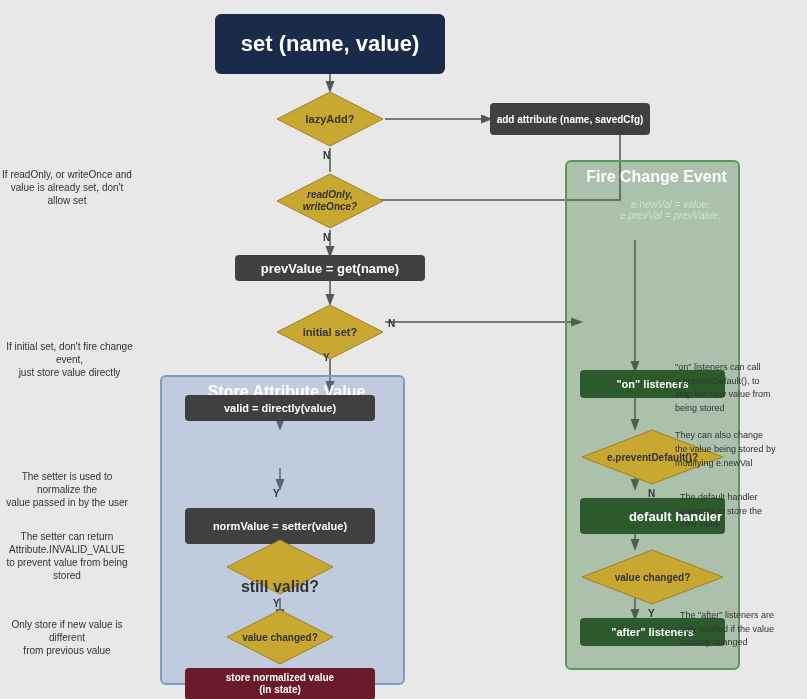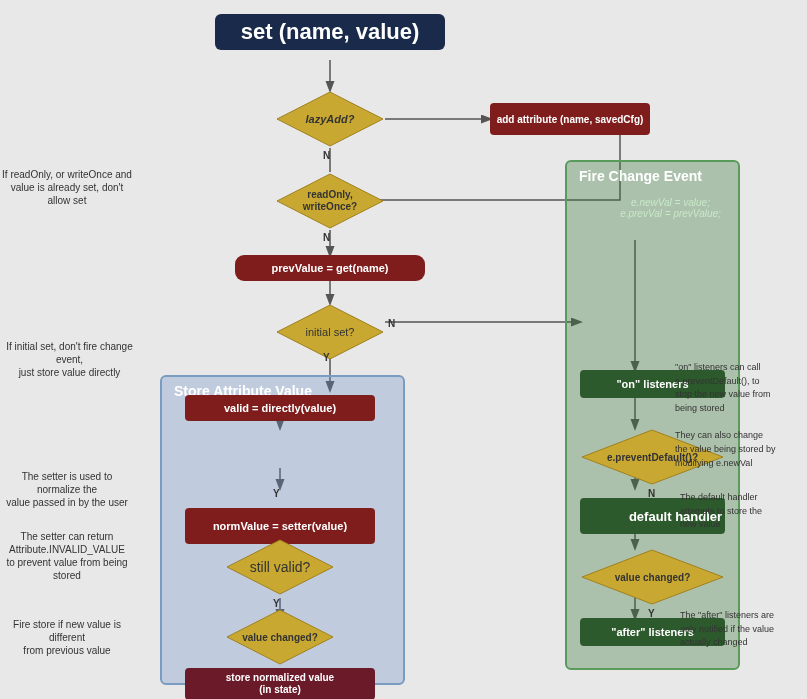--- a/index.html
+++ b/index.html
@@ -54,21 +54,21 @@
       align-items: center;
       justify-content: center;
       font-size: 11px;
       font-weight: bold;
       color: #333;
       text-align: center;
     }
 
     
     .rect-dark {
-      background: #7f1d1d;
+      background: #404040;
       color: white;
       font-size: 11px;
       font-weight: bold;
       border-radius: 4px;
     }
     .rect-green-dark {
       background: #2d5a2d;
       color: white;
       font-size: 11px;
       font-weight: bold;
@@ -89,24 +89,24 @@
       border-radius: 6px;
     }
     .panel-green {
       background: rgba(60, 120, 60, 0.35);
       border: 2px solid #5a9a5a;
       border-radius: 6px;
     }
 
     
     .panel-title {
-      font-size: 14px;
-      font-weight: bold;
-      color: white;
-      text-align: left;
+      font-size: 16px;
+      font-weight: bold;
+      color: white;
+      text-align: center;
       padding: 6px 4px 2px 12px;
     }
     .panel-subtitle {
       font-size: 10px;
       color: #d0e8d0;
       text-align: center;
       padding: 0 4px 4px 4px;
       font-style: italic;
       margin-left: 36px;
     }
@@ -182,65 +182,65 @@
 
     <polyline points="595,119 620,119 620,200 330,200" fill="none" stroke="#555" stroke-width="1.5" marker-end="url(#arrow)"></polyline>
 
     <defs>
       <marker id="arrow" markerWidth="8" markerHeight="8" refX="6" refY="3" orient="auto">
         <path d="M0,0 L0,6 L8,3 z" fill="#555"></path>
       </marker>
     </defs>
   </svg>
 
-  <div class="shape title-box" style="left:215px; top:14px; width:230px; height:36px;">
+  <div class="shape title-box" style="left:215px; top:14px; width:230px; height:60px;">
     <span>set (name, value)</span>
   </div>
 
   <div class="diamond-wrap" style="left:275px; top:90px; width:110px; height:58px;">
     <svg width="110" height="58" viewBox="0 0 110 58">
       <polygon points="55,2 108,29 55,56 2,29" fill="#c8a830" stroke="#a08020" stroke-width="1"></polygon>
     </svg>
-    <div class="diamond-label" style="position:absolute;top:0;left:0;right:0;bottom:0;display:flex;align-items:center;justify-content:center;font-size:11px;font-weight:bold;color:#333;font-style:italic;">
+    <div class="diamond-label" style="position:absolute;top:0;left:0;right:0;bottom:0;display:flex;align-items:center;justify-content:center;font-size:11px;font-weight:bold;color:#333;">
       <span>lazyAdd?</span>
     </div>
   </div>
 
   <div class="yn-label" style="left:323px; top:150px;">N</div>
 
   <div class="shape rect-dark" style="left:490px; top:103px; width:160px; height:32px; font-size:10px;">
     <span>add attribute (name, savedCfg)</span>
   </div>
 
   <div class="diamond-wrap" style="left:275px; top:172px; width:110px; height:58px;">
     <svg width="110" height="58" viewBox="0 0 110 58">
       <polygon points="55,2 108,29 55,56 2,29" fill="#c8a830" stroke="#a08020" stroke-width="1"></polygon>
     </svg>
-    <div style="position:absolute;top:0;left:0;right:0;bottom:0;display:flex;align-items:center;justify-content:center;font-size:10px;font-weight:bold;color:#333;text-align:center;line-height:1.2;">
+    <div style="position:absolute;top:0;left:0;right:0;bottom:0;display:flex;align-items:center;justify-content:center;font-size:10px;font-weight:bold;color:#333;text-align:center;line-height:1.2;font-style:italic;">
       <span style="white-space:pre-line;">readOnly,
 writeOnce?</span>
     </div>
   </div>
 
   <div class="yn-label" style="left:323px; top:232px;">N</div>
 
   <div class="annotation" style="left:2px; top:168px; width:130px;">
     <span style="white-space:pre-line;">If readOnly, or writeOnce and
 value is already set, don't allow set</span>
   </div>
 
-  <div class="shape rect-dark" style="left:235px; top:255px; width:190px; height:26px; font-size:11px;border-radius:9px;">
+  <div class="shape rect-dark" style="left:235px; top:255px; width:190px; height:26px; font-size:13px;">
     <span>prevValue = get(name)</span>
   </div>
 
   <div class="diamond-wrap" style="left:275px; top:303px; width:110px; height:58px;">
     <svg width="110" height="58" viewBox="0 0 110 58">
       <polygon points="55,2 108,29 55,56 2,29" fill="#c8a830" stroke="#a08020" stroke-width="1"></polygon>
     </svg>
-    <div style="position:absolute;top:0;left:0;right:0;bottom:0;display:flex;align-items:center;justify-content:center;font-size:11px;font-weight:normal;color:#333;">
+    <div style="position:absolute;top:0;left:0;right:0;bottom:0;display:flex;align-items:center;justify-content:center;font-size:11px;font-weight:bold;color:#333;">
       <span>initial set?</span>
     </div>
   </div>
 
   <div class="yn-label" style="left:388px; top:318px;">N</div>
 
   <div class="yn-label" style="left:323px; top:352px;">Y</div>
 
   <div class="annotation" style="left:2px; top:300px; width:135px;margin-top:40px;">
     <span style="white-space:pre-line;">If initial set, don't fire change event,
@@ -261,21 +261,21 @@
   <div class="yn-label" style="left:273px; top:488px;">Y</div>
 
   <div class="shape rect-dark" style="left:185px; top:508px; width:190px; height:36px; font-size:11px;">
     <span>normValue = setter(value)</span>
   </div>
 
   <div class="diamond-wrap" style="left:225px; top:538px; width:110px; height:58px;">
     <svg width="110" height="58" viewBox="0 0 110 58">
       <polygon points="55,2 108,29 55,56 2,29" fill="#c8a830" stroke="#a08020" stroke-width="1"></polygon>
     </svg>
-    <div style="position:absolute;top:0;left:0;right:0;bottom:0;display:flex;align-items:center;justify-content:center;font-size:14px;font-weight:normal;color:#333;">
+    <div style="position:absolute;top:0;left:0;right:0;bottom:0;display:flex;align-items:flex-end;justify-content:center;font-size:16px;font-weight:bold;color:#333;">
       <span>still valid?</span>
     </div>
   </div>
 
   <div class="yn-label" style="left:273px; top:598px;">Y</div>
 
   <div class="diamond-wrap" style="left:225px; top:608px; width:110px; height:58px;">
     <svg width="110" height="58" viewBox="0 0 110 58">
       <polygon points="55,2 108,29 55,56 2,29" fill="#c8a830" stroke="#a08020" stroke-width="1"></polygon>
     </svg>
@@ -294,21 +294,21 @@
   <div class="annotation" style="left:2px; top:470px; width:130px;">
     <span style="white-space:pre-line;">The setter is used to normalize the
 value passed in by the user</span>
   </div>
   <div class="annotation" style="left:2px; top:530px; width:130px;">
     <span style="white-space:pre-line;">The setter can return
 Attribute.INVALID_VALUE
 to prevent value from being stored</span>
   </div>
   <div class="annotation" style="left:2px; top:618px; width:130px;">
-    <span style="white-space:pre-line;">Fire store if new value is different
+    <span style="white-space:pre-line;">Only store if new value is different
 from previous value</span>
   </div>
 
   <div class="panel-green" style="position:absolute; left:565px; top:160px; width:175px; height:510px;">
     <div class="panel-title">
       <span>Fire Change Event</span>
     </div>
     <div class="panel-subtitle" style="font-style:italic; color:#c8e8c8; font-size:10px; text-align:center; padding:0 4px 4px; white-space:pre-line;">
       <span>e.newVal = value;
 e.prevVal = prevValue;</span>

